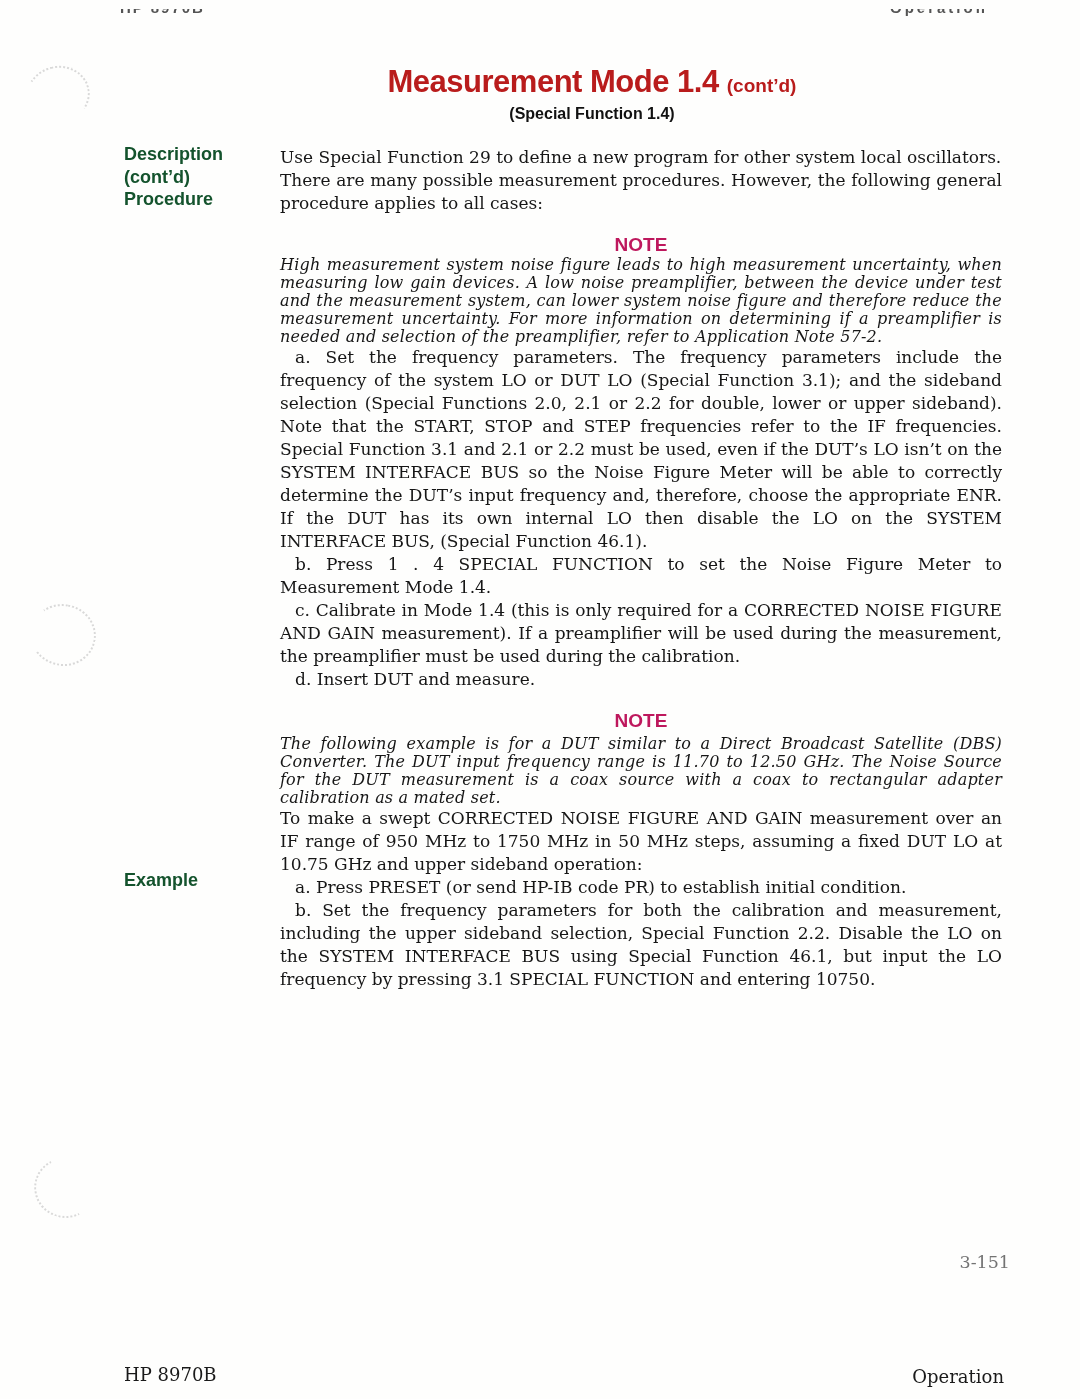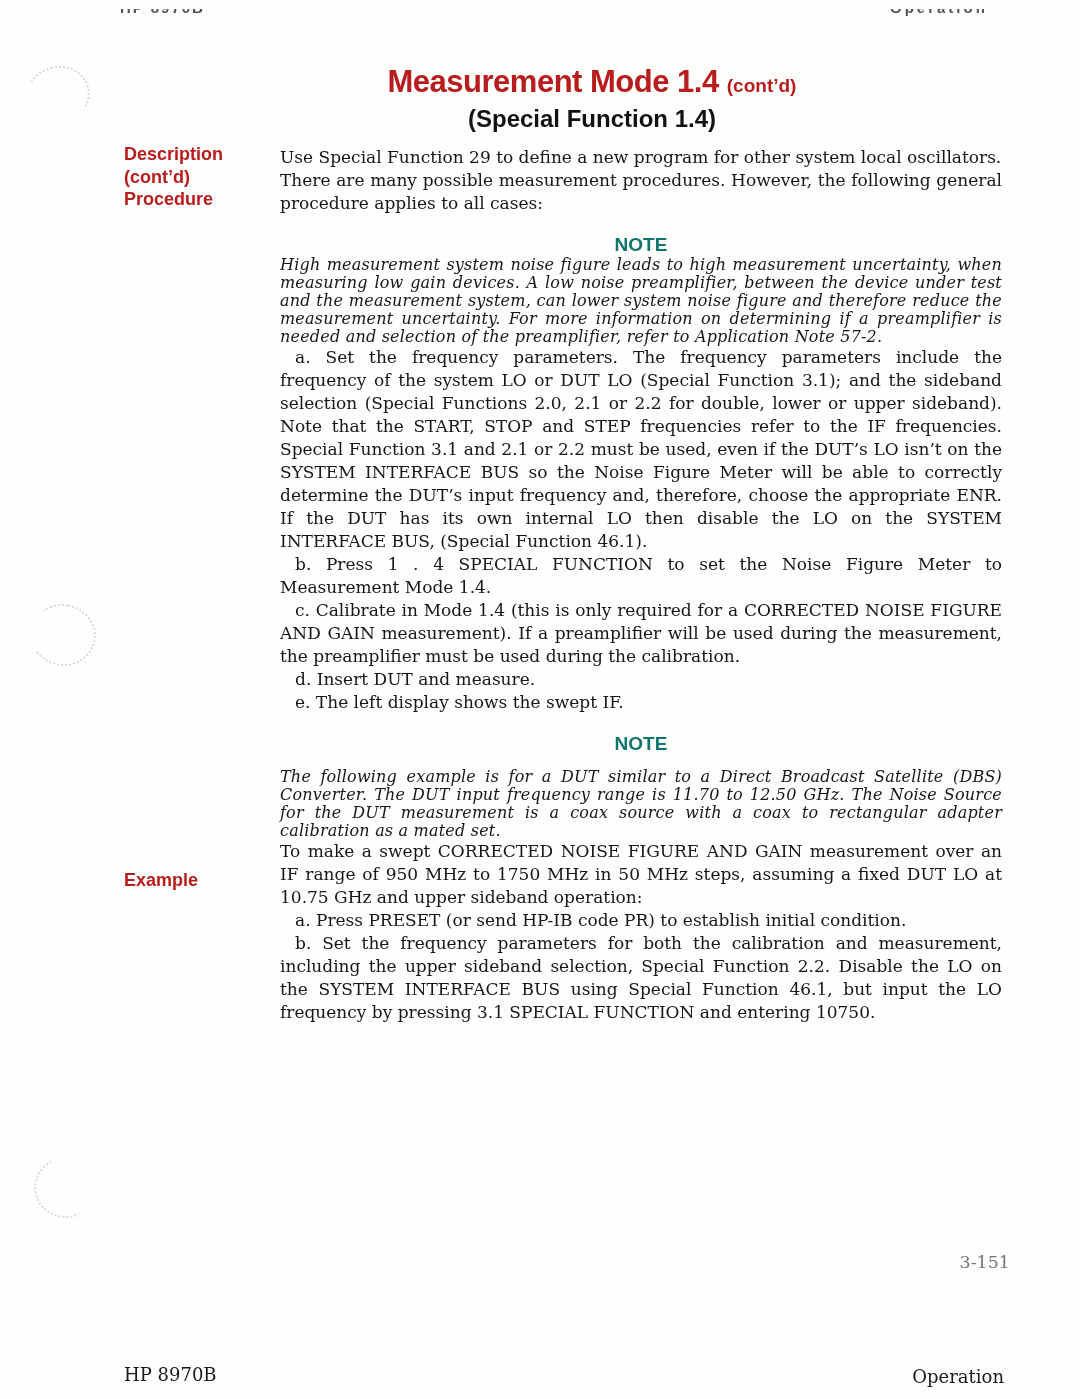--- a/index.html
+++ b/index.html
@@ -28,48 +28,48 @@
 
   .title {
     position:absolute; top:64px; left:104px; right:0; margin:0;
     text-align:center; font-family:"Liberation Sans", sans-serif;
     font-weight:bold; font-size:31px; letter-spacing:-0.5px; color:#b91c1c;
   }
   .title .suffix { font-size:19px; letter-spacing:0; }
   .subtitle {
     position:absolute; top:105px; left:104px; right:0; margin:0;
     text-align:center; font-family:"Liberation Sans", sans-serif;
-    font-weight:bold; font-size:24px; color:#111;
+    font-weight:bold; font-size:16px; color:#111;
   }
 
   .side {
     position:absolute; left:124px; width:150px;
     font-family:"Liberation Sans", sans-serif; font-weight:bold;
-    font-size:18px; line-height:22.5px; color:#b91c1c;
+    font-size:18px; line-height:22.5px; color:#14532d;
   }
   .side-desc    { top:143px; }
   .side-example { top:869px; }
 
   .main {
     position:absolute; left:280px; top:146px; width:722px;
     font-size:17px; line-height:23px;
   }
   .main p { margin:0; text-align:justify; }
 
   .p-intro   { margin-top:23px; }
   .note-head {
     margin-top:18px; text-align:center;
     font-family:"Liberation Sans", sans-serif; font-weight:bold;
-    font-size:19px; color:#0f766e;
+    font-size:19px; color:#be185d;
   }
   .note-body {
     margin:8px 62px 0 70px; font-style:italic;
     font-size:16px; line-height:18px; letter-spacing:.2px;
   }
-  .note-body.ex { margin-top:13px; }
+  .note-body.ex { margin-top:3px; }
   .step { text-indent:15px; }
   .st-a { margin-top:26px; }
   .st-b { margin-top:12px; }
   .st-c { margin-top:20px; }
   .st-d { margin-top:18px; }
   .st-e { margin-top:16px; }
   .ex-intro { margin-top:17px; }
   .ex-a { margin-top:17px; }
   .ex-b { margin-top:17px; }
 
@@ -110,21 +110,20 @@
     <p>Use Special Function 29 to define a new program for other system local oscillators.</p>
     <p class="p-intro">There are many possible measurement procedures. However, the following general procedure applies to all cases:</p>
 
     <div class="note-head">NOTE</div>
     <p class="note-body">High measurement system noise figure leads to high measurement uncertainty, when measuring low gain devices. A low noise preamplifier, between the device under test and the measurement system, can lower system noise figure and therefore reduce the measurement uncertainty. For more information on determining if a preamplifier is needed and selection of the preamplifier, refer to Application Note 57-2.</p>
 
     <p class="step st-a">a.  Set the frequency parameters. The frequency parameters include the frequency of the system LO or DUT LO (Special Function 3.1); and the sideband selection (Special Functions 2.0, 2.1 or 2.2 for double, lower or upper sideband). Note that the START, STOP and STEP frequencies refer to the IF frequencies. Special Function 3.1 and 2.1 or 2.2 must be used, even if the DUT’s LO isn’t on the SYSTEM INTERFACE BUS so the Noise Figure Meter will be able to correctly determine the DUT’s input frequency and, therefore, choose the appropriate ENR. If the DUT has its own internal LO then disable the LO on the SYSTEM INTERFACE BUS, (Special Function 46.1).</p>
     <p class="step st-b">b.  Press 1 . 4 SPECIAL FUNCTION to set the Noise Figure Meter to Measurement Mode 1.4.</p>
     <p class="step st-c">c.  Calibrate in Mode 1.4 (this is only required for a CORRECTED NOISE FIGURE AND GAIN measurement). If a preamplifier will be used during the measurement, the preamplifier must be used during the calibration.</p>
     <p class="step st-d">d.  Insert DUT and measure.</p>
-    <p class="step st-e">e.  The left display shows the swept IF.</p>
 
     <div class="note-head">NOTE</div>
     <p class="note-body ex">The following example is for a DUT similar to a Direct Broadcast Satellite (DBS) Converter.  The DUT input frequency range is 11.70 to 12.50 GHz. The Noise Source for the DUT measurement is a coax source with a coax to rectangular adapter calibration as a mated set.</p>
 
     <p class="ex-intro">To make a swept CORRECTED NOISE FIGURE AND GAIN measurement over an IF range of 950 MHz to 1750 MHz in 50 MHz steps, assuming a fixed DUT LO at 10.75 GHz and upper sideband operation:</p>
     <p class="step ex-a">a. Press PRESET (or send HP-IB code PR) to establish initial condition.</p>
     <p class="step ex-b">b. Set the frequency parameters for both the calibration and measurement, including the upper sideband selection, Special Function 2.2. Disable the LO on the SYSTEM INTERFACE BUS using Special Function 46.1, but input the LO frequency by pressing 3.1 SPECIAL FUNCTION and entering 10750.</p>
   </div>
 
   <div class="page-number">3-151</div>

